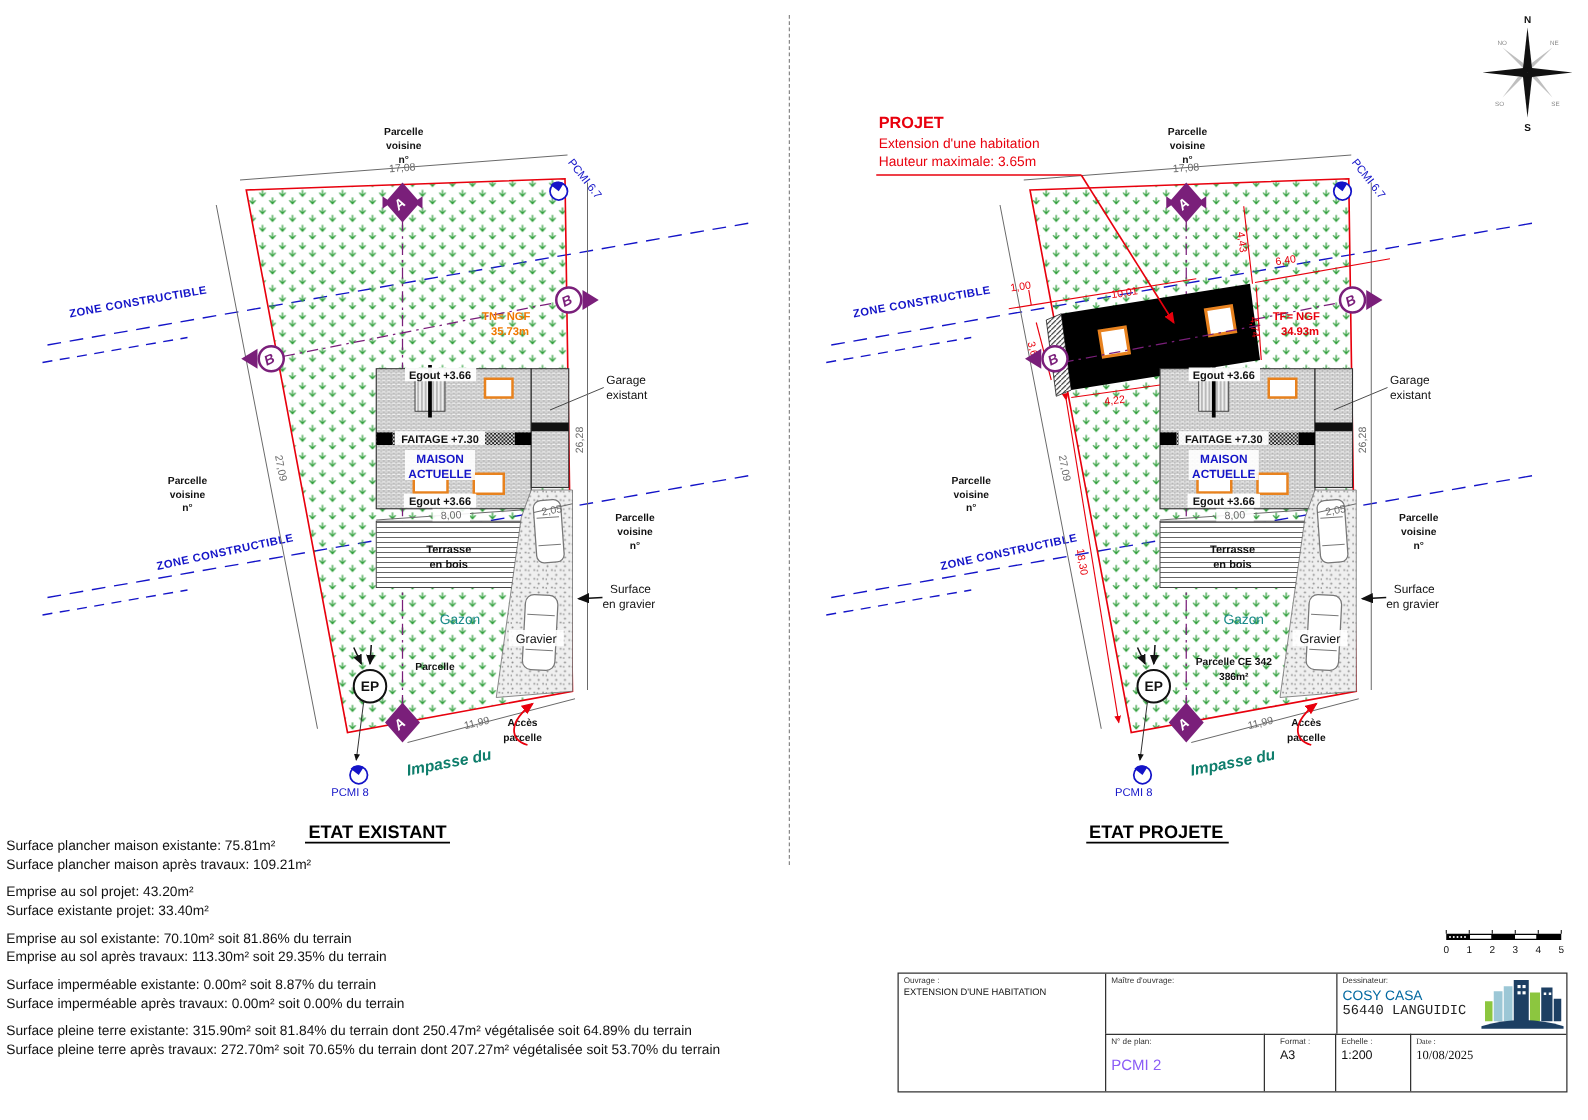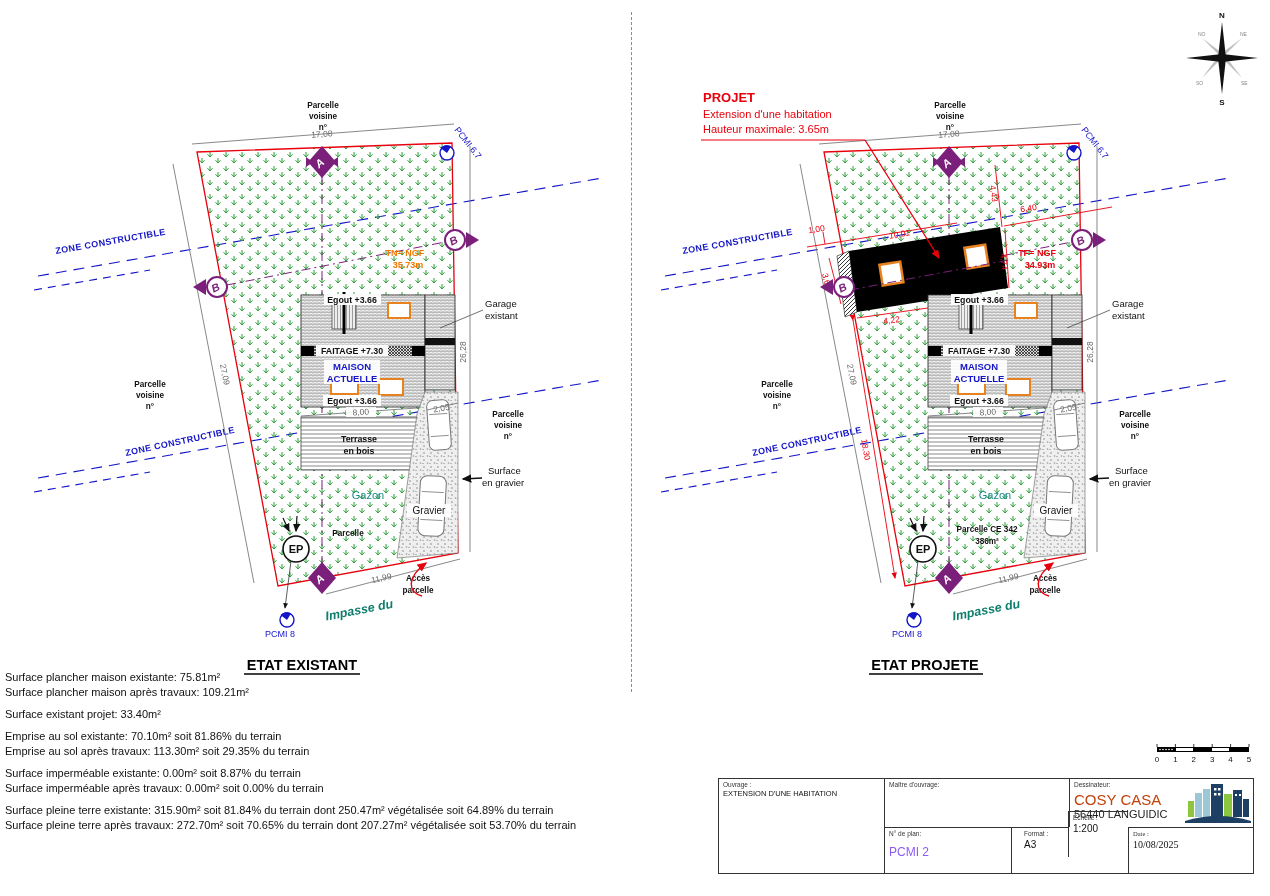--- a/index.html
+++ b/index.html
@@ -28,22 +28,22 @@
   .tep{font-size:11px;font-weight:bold;fill:#111;}
   
   #notes{position:absolute;left:5px;top:670px;font-size:11px;color:#111;line-height:15px;}
   #notes .grp{margin-bottom:7px;}
   
   #tb{position:absolute;left:718px;top:778px;width:534px;height:94px;border:1px solid #333;background:#fff;}
   #tb .cell{position:absolute;box-sizing:border-box;border-left:1px solid #333;padding:2px 4px;}
   #tb .c0{border-left:none;}
   #tb .lab{font-size:6.5px;color:#333;}
   #tb .row2{border-top:1px solid #333;}
-  .tb-big{font-size:15px;color:#c2410c;margin-top:8px;}
-  .tb-city{font-size:11px;color:#222;}
+  .tb-big{font-size:11px;color:#0369a1;margin-top:8px;}
+  .tb-city{font-size:11px;color:#222;font-family:Liberation Mono, monospace;}
   .tb-val10{font-size:10px;color:#111;margin-top:10px;}
   .tb-pcmi{font-size:12px;color:#8b5cf6;margin-top:8px;}
   #scalebar{position:absolute;left:1150px;top:740px;}
   #compass{position:absolute;left:1184px;top:8px;}
 </style>
 </head>
 <body>
 
 <div id="page">
 
@@ -476,21 +476,22 @@
     </g>
   </g>
 </svg>
 
 <div id="notes">
   <div class="grp">
     <div>Surface plancher maison existante: 75.81m²</div>
     <div>Surface plancher maison après travaux: 109.21m²</div>
   </div>
   <div class="grp">
-    <div>Surface existant projet: 33.40m²</div>
+    <div>Emprise au sol projet: 43.20m²</div>
+    <div>Surface existante projet: 33.40m²</div>
   </div>
   <div class="grp">
     <div>Emprise au sol existante: 70.10m² soit 81.86% du terrain</div>
     <div>Emprise au sol après travaux: 113.30m² soit 29.35% du terrain</div>
   </div>
   <div class="grp">
     <div>Surface imperméable existante: 0.00m² soit 8.87% du terrain</div>
     <div>Surface imperméable après travaux: 0.00m² soit 0.00% du terrain</div>
   </div>
   <div class="grp">
@@ -558,21 +559,21 @@
     </svg>
   </div>
   <div class="cell row2" style="left:165px;top:48px;width:127px;height:46px;">
     <div class="lab">N° de plan:</div>
     <div class="tb-pcmi">PCMI 2</div>
   </div>
   <div class="cell row2" style="left:292px;top:48px;width:57px;height:46px;padding-left:12px;">
     <div class="lab">Format :</div>
     <div style="font-size:10px;color:#111;margin-top:2px;">A3</div>
   </div>
-  <div class="cell row2" style="left:349px;top:32px;width:60px;height:46px;">
+  <div class="cell row2" style="left:349px;top:48px;width:60px;height:46px;">
     <div class="lab">Echelle :</div>
     <div style="font-size:10px;color:#111;margin-top:2px;">1:200</div>
   </div>
   <div class="cell row2" style="left:409px;top:48px;width:125px;height:46px;font-family:Liberation Serif, serif;">
     <div class="lab">Date :</div>
     <div style="font-size:10px;color:#111;margin-top:2px;">10/08/2025</div>
   </div>
 </div>
 
 </div>

